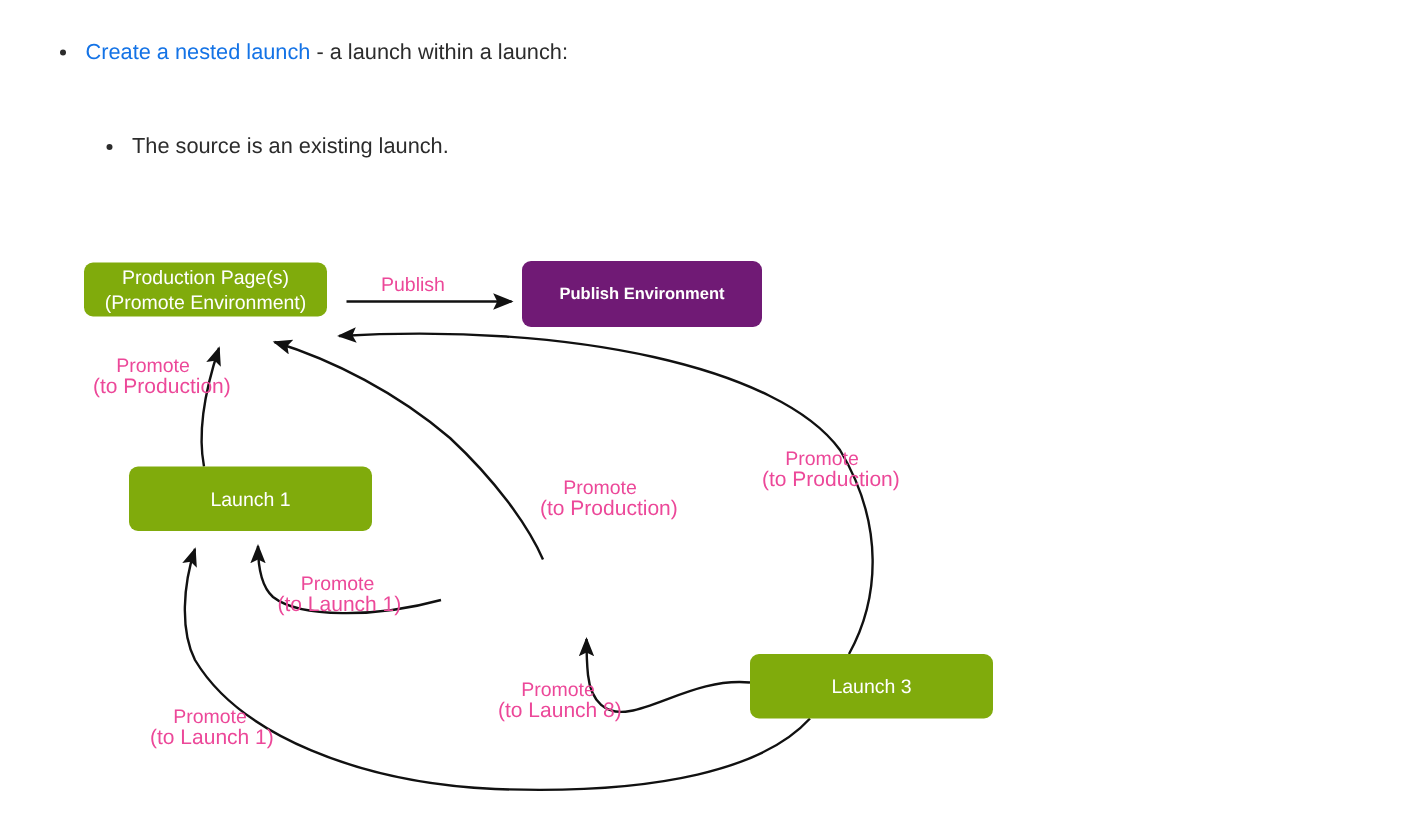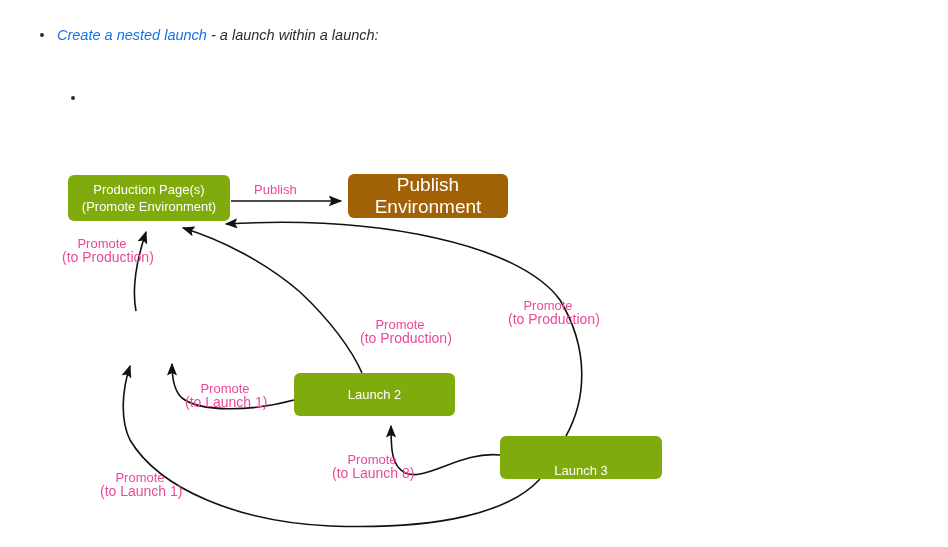--- a/index.html
+++ b/index.html
@@ -32,21 +32,20 @@
   ul.lvl2 {
     list-style: none;
     margin: 0;
     padding: 0;
   }
   li.bullet {
     position: relative;
     font-size: 14.5px;
     line-height: 20px;
     color: #2c2c2c;
-    font-style: italic;
   }
   li.bullet > .dot {
     position: absolute;
     width: 4px;
     height: 4px;
     border-radius: 50%;
     background: #2c2c2c;
   }
   .b1 { left: 57px; top: 25px; width: 860px; }
   .b1 > .dot { left: -17px; top: 8px; }
@@ -84,31 +83,31 @@
     text-align: center;
     box-sizing: border-box;
   }
   .node-green {
     background: #80ab0c;
     color: #ffffff;
     font-size: 13px;
     line-height: 17px;
   }
   .node-blue {
-    background: #a16207;
+    background: #701a75;
     color: #ffffff;
-    font-size: 19px;
-    font-weight: normal;
-  }
-
-  #node-production { left: 68px;  top: 175px; width: 162px; height: 46px; justify-content: center; }
+    font-size: 11px;
+    font-weight: bold;
+  }
+
+  #node-production { left: 56px;  top: 175px; width: 162px; height: 36px; justify-content: center; }
   #node-publish    { left: 348px; top: 174px; width: 160px; height: 44px; }
   #node-launch1    { left: 86px;  top: 311px; width: 162px; height: 43px; }
   #node-launch2    { left: 294px; top: 373px; width: 161px; height: 43px; }
-  #node-launch3    { left: 500px; top: 436px; width: 162px; height: 43px; align-items: flex-end; }
+  #node-launch3    { left: 500px; top: 436px; width: 162px; height: 43px; }
 
   .node-production-line2 { font-size: 13px; }
 
   
   .edge-label {
     position: absolute;
     color: #ec4899;
     text-align: center;
     white-space: nowrap;
   }
@@ -137,20 +136,21 @@
 <div class="doc-list">
   <ul class="lvl1">
     <li class="bullet b1">
       <span class="dot"></span>
       <a class="link" href="#">Create a nested launch</a><span> - a launch within a launch:</span>
     </li>
   </ul>
   <ul class="lvl2">
     <li class="bullet b2">
       <span class="dot"></span>
+      <span>The source is an existing launch.</span>
     </li>
   </ul>
 </div>
 
 <div class="diagram">
 
   <svg width="948" height="547" viewBox="0 0 948 547">
     <defs>
       <marker id="arrow" markerWidth="9" markerHeight="9" refX="7.2" refY="3.2" orient="auto" markerUnits="strokeWidth">
         <path d="M0,0 L8,3.2 L0,6.4 L1.6,3.2 Z" fill="#111111"></path>
@@ -176,24 +176,24 @@
     <div>
       <span>Production Page(s)</span><br>
       <span class="node-production-line2">(Promote Environment)</span>
     </div>
   </div>
 
   <div class="node node-blue" id="node-publish">
     <span>Publish Environment</span>
   </div>
 
-
-  <div class="node node-green" id="node-launch2">
-    <span>Launch 2</span>
-  </div>
+  <div class="node node-green" id="node-launch1">
+    <span>Launch 1</span>
+  </div>
+
 
   <div class="node node-green" id="node-launch3">
     <span>Launch 3</span>
   </div>
 
   <div class="edge-label" id="lbl-publish">
     <span class="ttl">Publish</span>
   </div>
 
   <div class="edge-label" id="lbl-promote-prod-a">

